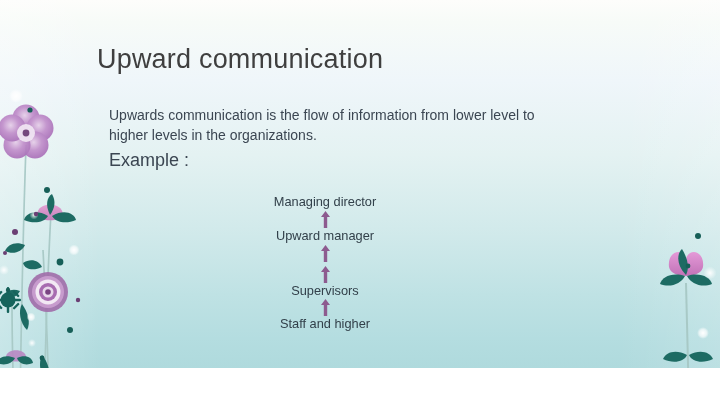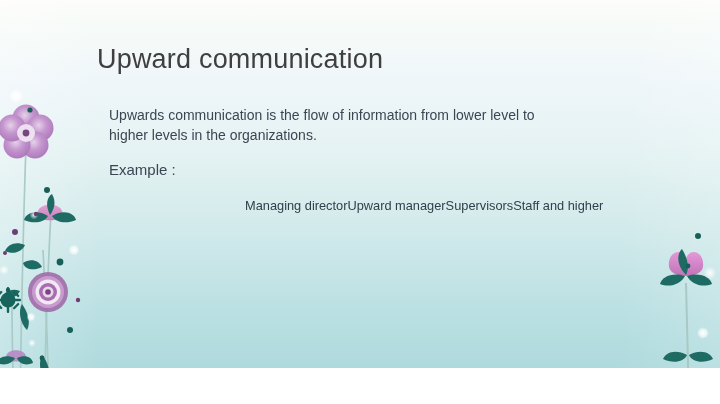--- a/index.html
+++ b/index.html
@@ -51,32 +51,33 @@
     left: 109px;
     top: 106px;
     width: 440px;
     font-size: 14px;
     line-height: 1.42;
     color: #3b4652;
   }
   #example-label {
     position: absolute;
     left: 109px;
-    top: 161px;
-    font-size: 15px;
+    top: 150px;
+    font-size: 18px;
     color: #3b4652;
   }
 
   
   #chain {
     position: absolute;
     left: 245px;
     top: 196px;
     width: 160px;
     display: flex;
+    flex-direction: column;
     align-items: center;
   }
   .chain-label {
     font-size: 12.8px;
     color: #32404a;
     white-space: nowrap;
     line-height: 1.0;
     text-align: center;
   }
   .chain-arrow {

